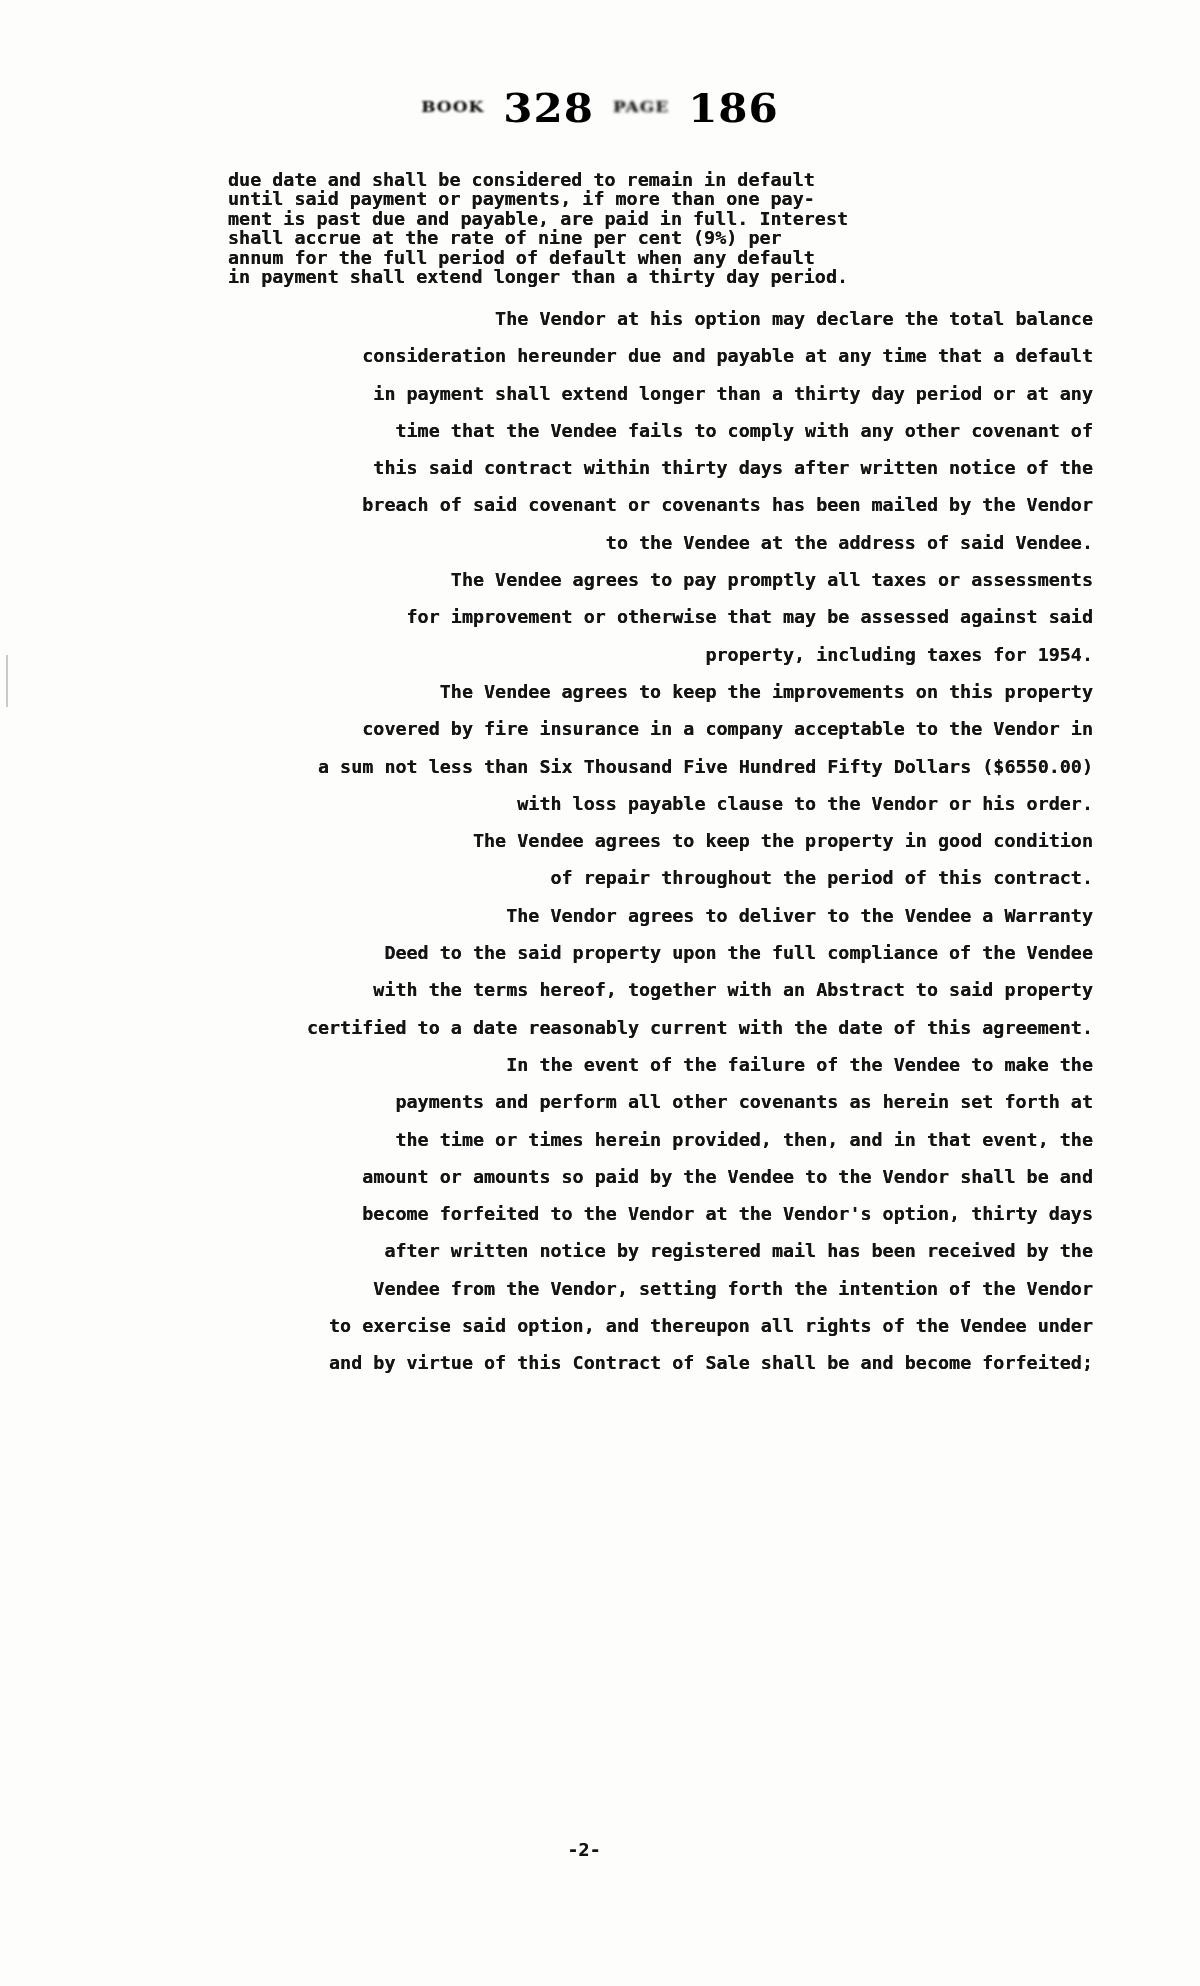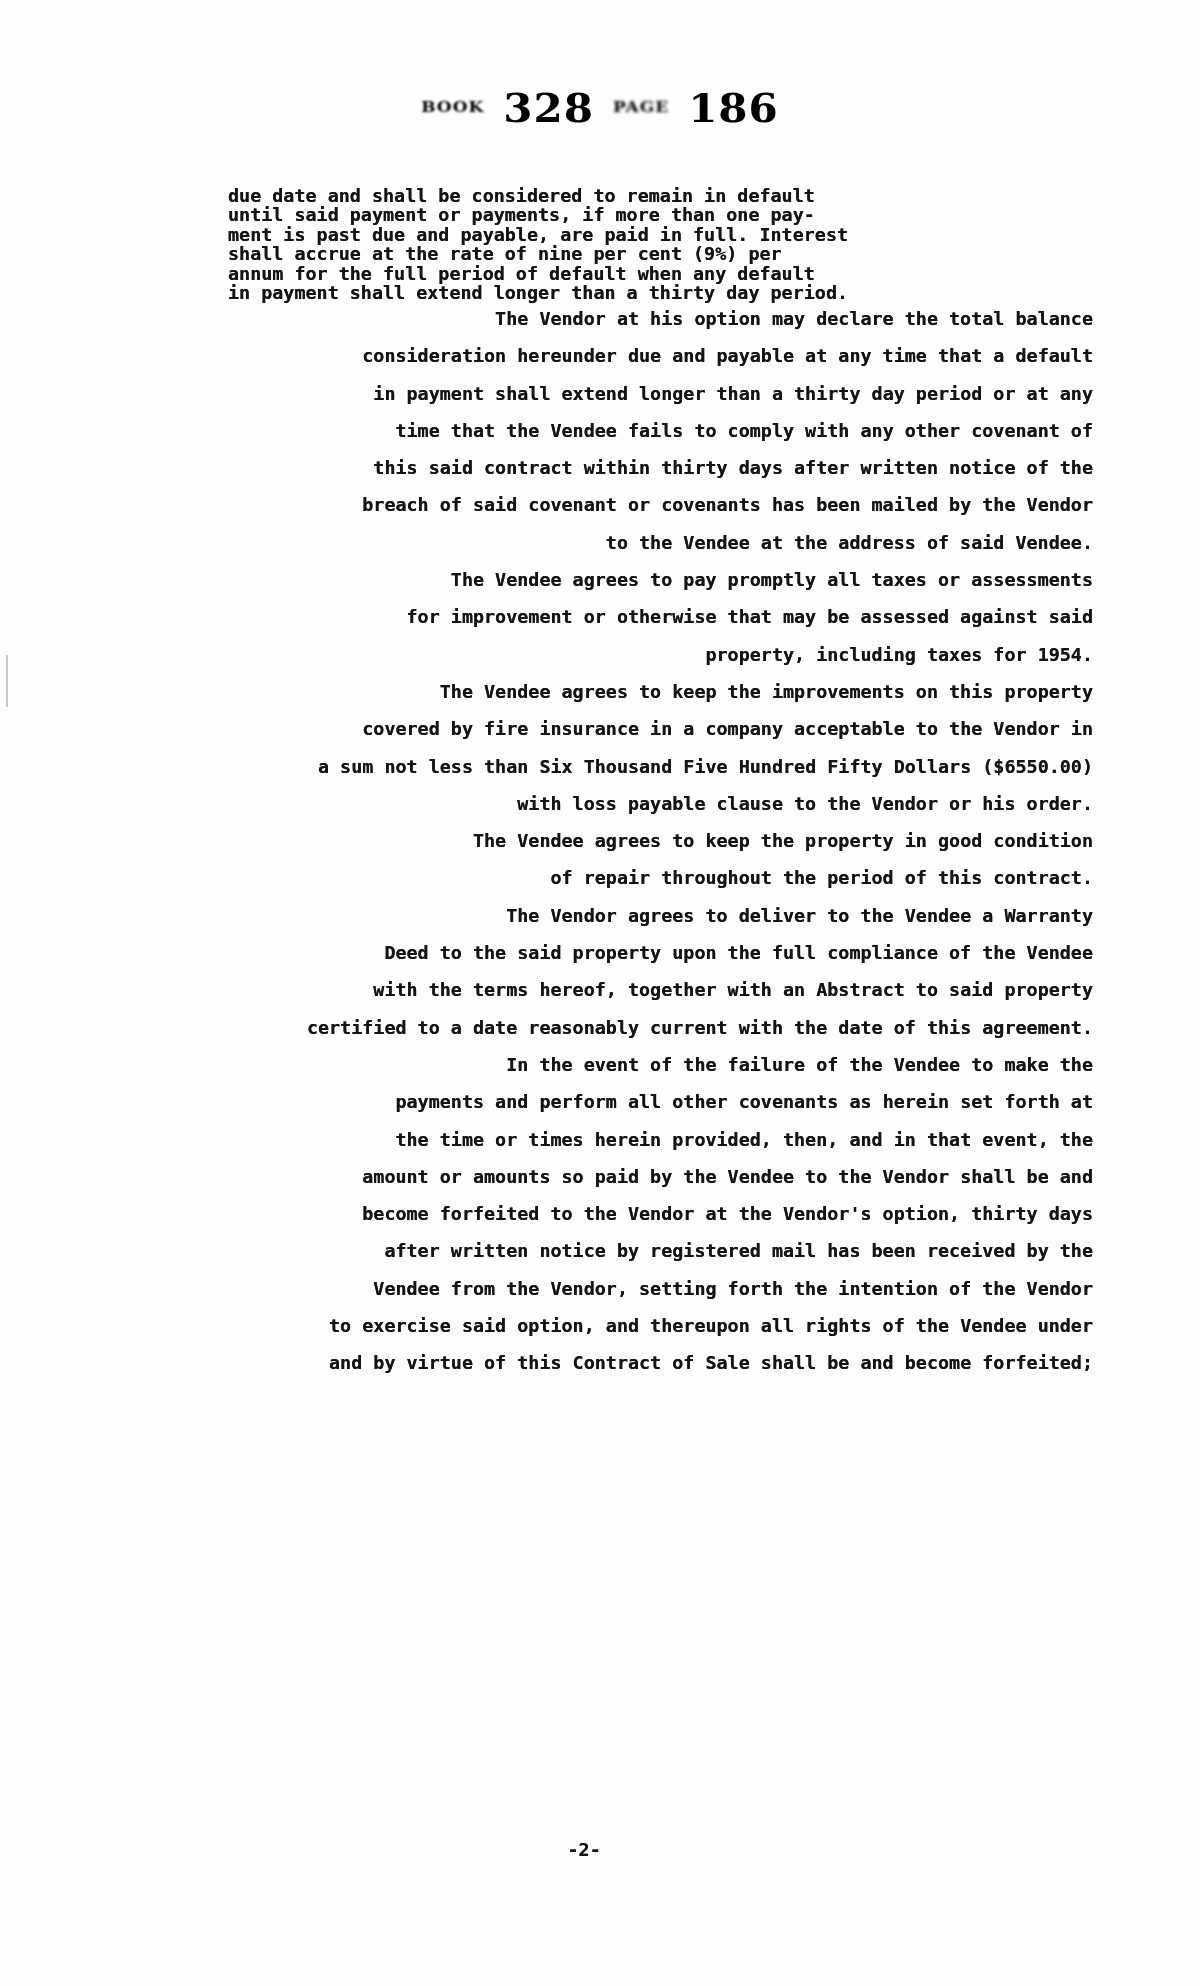--- a/index.html
+++ b/index.html
@@ -61,21 +61,21 @@
   .typewriter {
     font-family: "DejaVu Sans Mono", "Liberation Mono", monospace;
     font-weight: bold;
     font-size: 18.4px;
     color: #141414;
     text-shadow: 0 0 0.5px rgba(10,10,10,0.85);
     white-space: pre;
   }
   .block-quote {
     position: absolute;
-    top: 186px;
+    top: 170px;
     left: 228px;
   }
   .block-quote .bq-line {
     line-height: 19.4px;
   }
   .body-text {
     position: absolute;
     top: 300px;
     left: 113px;
     width: 980px;

